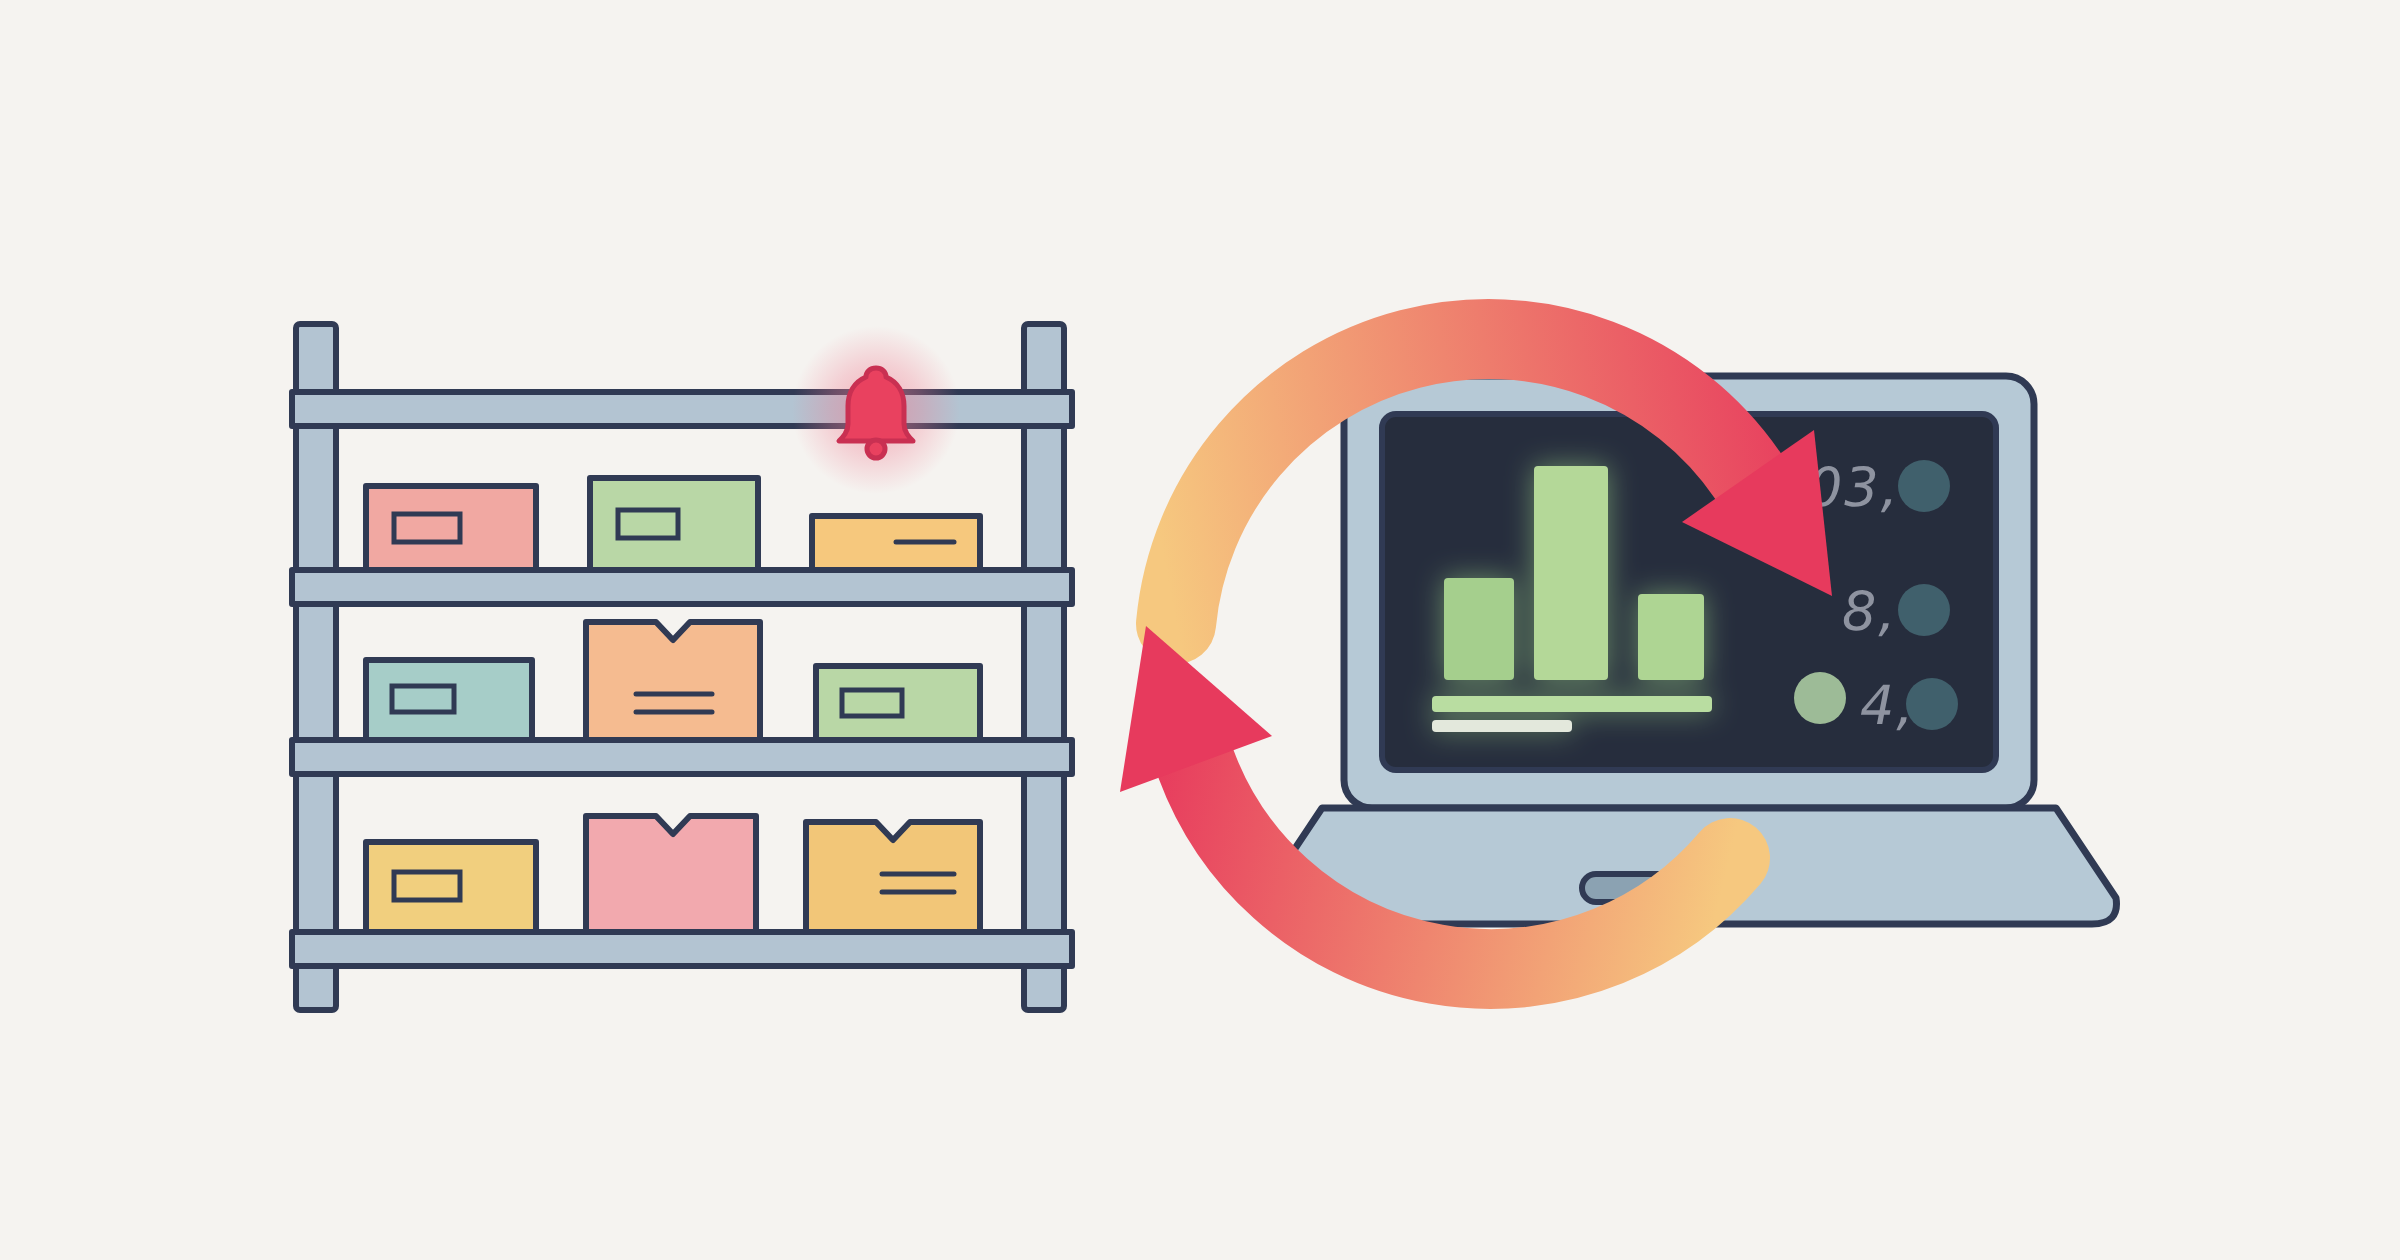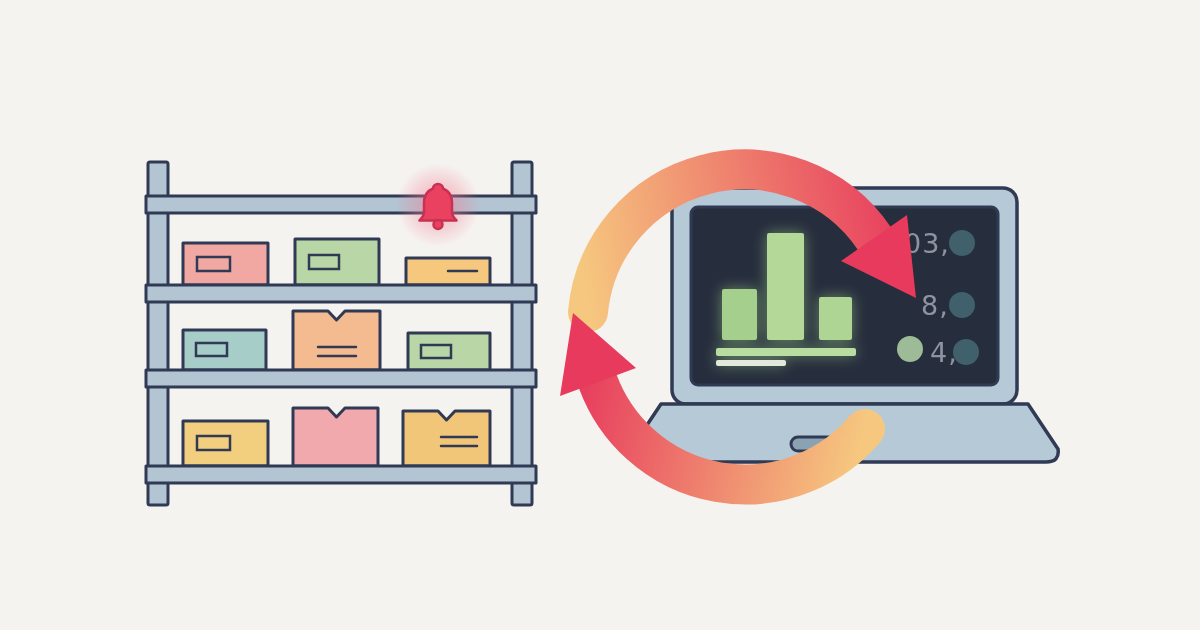--- a/index.html
+++ b/index.html
@@ -1,21 +1,21 @@
 <!DOCTYPE html>
 <html><head>
 <meta charset="utf-8">
 <style>
   html, body { margin: 0; padding: 0; }
   body {
     width: 1200px; height: 630px; overflow: hidden;
     background: #f5f3f0;
     font-family: "DejaVu Sans", sans-serif;
   }
-  .stage { width: 1200px; height: 630px; position: relative; }
+  .stage { width: 1200px; height: 630px; position: relative; font-style: italic; }
   svg { display: block; }
   .ol3  { stroke: #303a54; stroke-width: 3; stroke-linejoin: round; }
   .ol35 { stroke: #303a54; stroke-width: 3.5; stroke-linejoin: round; }
   .label-rect { fill: none; stroke: #303a54; stroke-width: 2.5; }
   .box-line { stroke: #303a54; stroke-width: 2.5; stroke-linecap: round; }
   .bell-ol { stroke: #c93052; stroke-width: 2.5; stroke-linejoin: round; }
   text.stat { font-family: "DejaVu Sans", sans-serif; font-size: 27px; letter-spacing: 1px; }
   .arrow-stroke { fill: none; stroke-linecap: round; }
 </style>
 </head>

